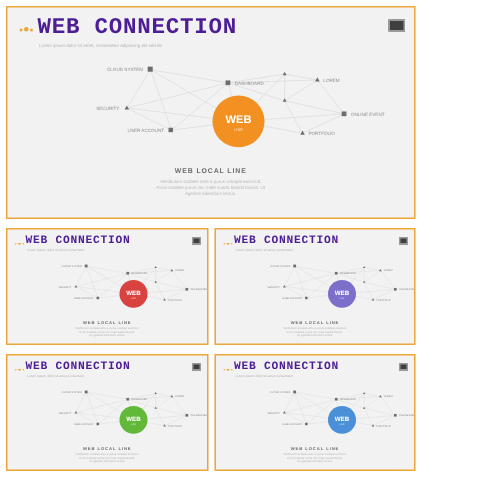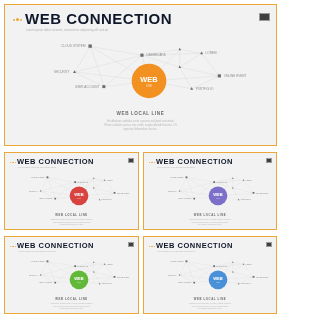--- a/index.html
+++ b/index.html
@@ -34,22 +34,22 @@
   .hdr{ position:absolute; left:0; top:0; right:0; }
 
   .dots{
     position:absolute;
     display:flex; align-items:center; gap:1px;
   }
   .dots i{ display:block; background:#eda63a; border-radius:50%; }
 
   .title{
     position:absolute;
-    font-family:Liberation Sans, sans-serif;
-    color:#0f172a;
+    font-family:Liberation Mono, monospace;
+    color:#4c1d95;
     letter-spacing:.5px;
     white-space:nowrap;
     font-weight:700;
   }
   .subtitle{
     position:absolute;
     color:#b4b4b4;
     white-space:nowrap;
     transform-origin:left top;
   }
@@ -69,21 +69,21 @@
   .panel-hero .badge{ right:6px; top:8px; width:9px; height:6px; }
 
   
   .panel-q .dots{ left:5px; top:9px; }
   .panel-q .dots i{ width:1.4px;height:1.4px; }
   .panel-q .title{ left:12px; top:4px; font-size:7.5px; }
   .panel-q .subtitle{ left:13px; top:13px; font-size:2.2px; }
   .panel-q .badge{ right:4px; top:5px; width:4px; height:3px; }
 
   
-  .diagram{ position:absolute; left:8px; top:0; width:100%; height:100%; }
+  .diagram{ position:absolute; left:18px; top:0; width:100%; height:100%; }
   .diagram svg{ display:block; width:100%; height:100%; }
 
   .node-label{
     font-family:"Liberation Sans", sans-serif;
     fill:#8d8d8d;
   }
 
   
   .caption{
     position:absolute;

